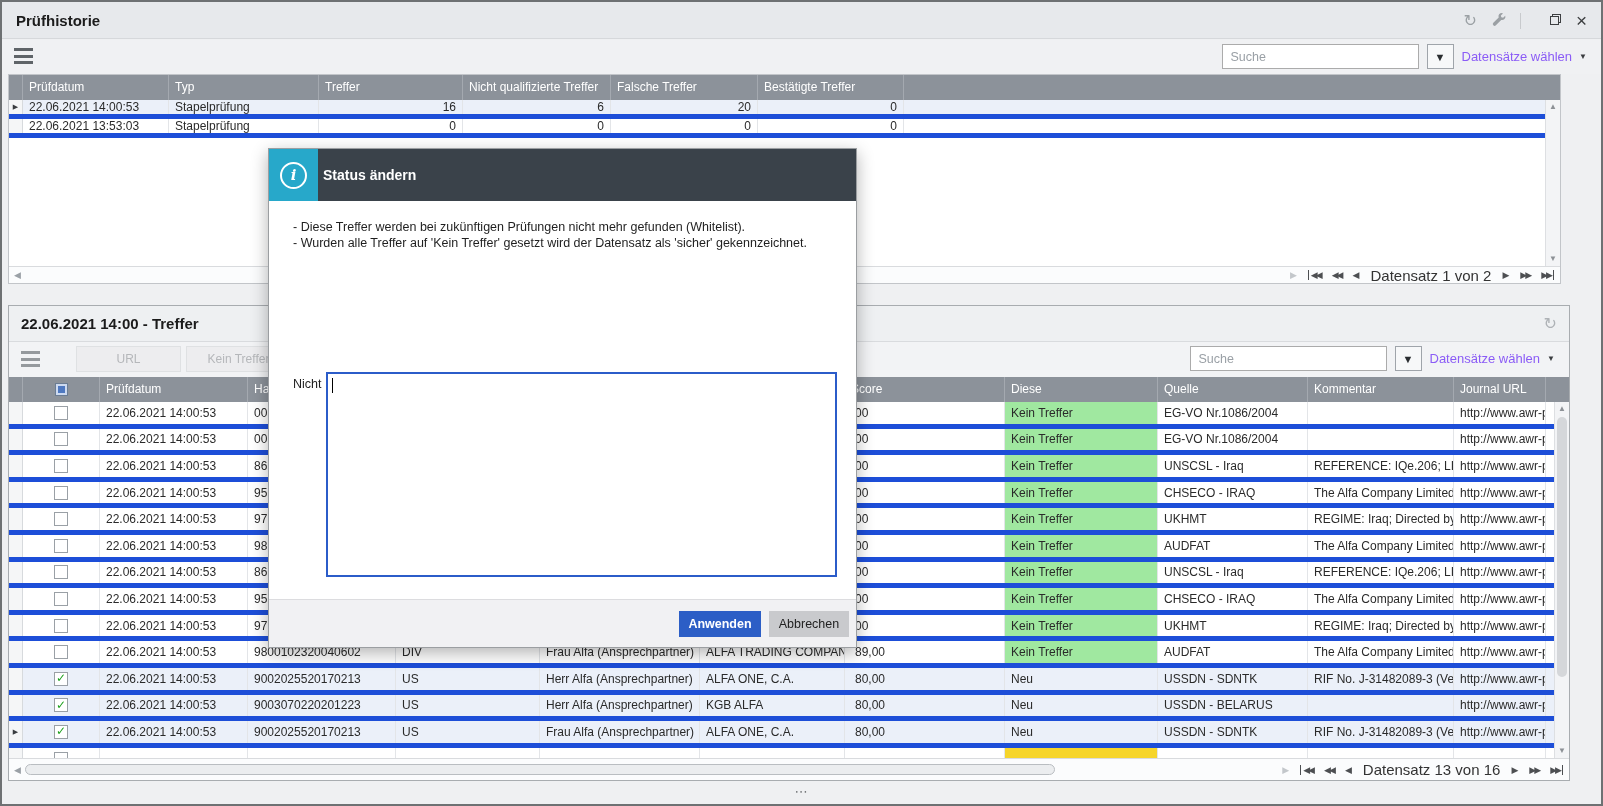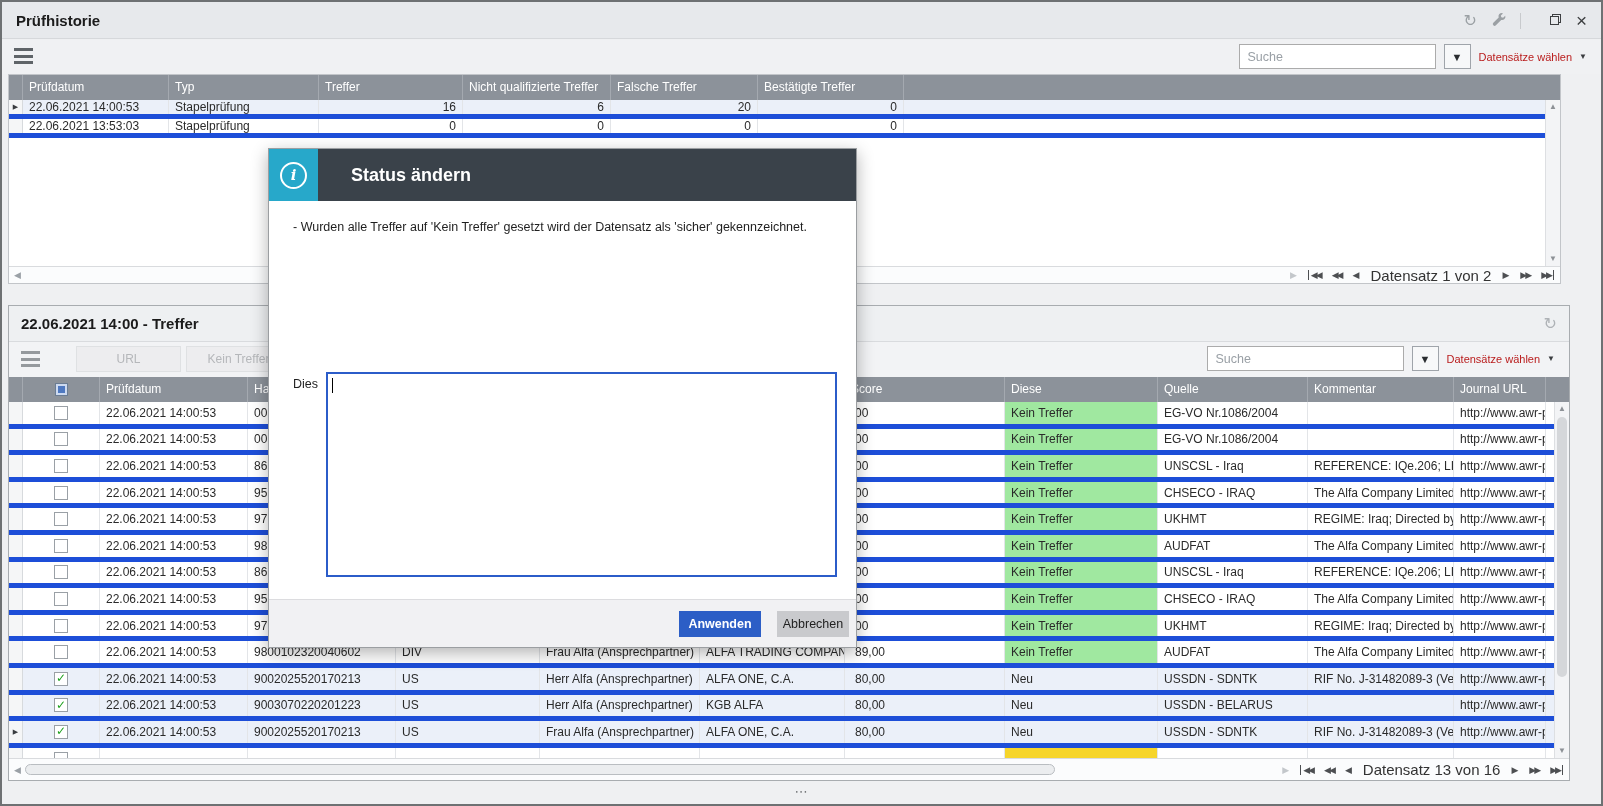--- a/index.html
+++ b/index.html
@@ -29,21 +29,21 @@
   .hamburger i { display:block; height:3px; background:#5f6468; }
   .hamburger.light i { background:#95999d; }
   .tb-right { position:absolute; right:14px; top:4px; display:flex; align-items:center; gap:8px; }
   .search-box { width:197px; height:25px; border:1px solid #ababab; background:#fff;
                 font-family:inherit; font-size:12.5px; padding:0 8px; color:#333; }
   .search-box::placeholder { color:#9aa0a6; }
   .filter-btn { width:27px; height:25px; background:#f7f8f9; border:1px solid #9fa4aa;
                 display:flex; align-items:center; justify-content:center; cursor:pointer; }
   .filter-btn span { font-size:11px; color:#2a2d30; }
   .dw-link { display:flex; align-items:center; gap:7px; cursor:pointer; }
-  .dw-link .lbl { font-size:11px; color:#b91c1c; }
+  .dw-link .lbl { font-size:13px; color:#8b5cf6; }
   .dw-link .caret { font-size:8px; color:#3a3d40; }
 
   
   .grid { position:absolute; background:#a16207; border:1px solid #c2c5c9; }
   .g-head { position:absolute; left:0; right:0; top:0; height:25px; background:#8c929a; display:flex; }
   .g-hcell { height:25px; line-height:25px; font-size:12px; color:#fff; padding:0 6px;
              border-right:1px solid #a4a9b0; overflow:hidden; white-space:nowrap; flex:0 0 auto; }
   .g-hcell.fill { flex:1 1 auto; border-right:none; }
   .g-row { display:flex; border-bottom:5px solid #1d4ed8; background:#fff; }
   .g-row.sel { background:#ebf0f9; }
@@ -111,37 +111,37 @@
   #dialog { position:absolute; left:268px; top:148px; width:589px; height:500px; background:#fff;
             border:1px solid #9b9ea1; box-shadow:0 5px 16px rgba(0,0,0,.30); z-index:50; }
   .dlg-header { position:absolute; left:0; top:0; right:0; height:52px; background:#3a424a;
                 display:flex; align-items:center; }
   .dlg-iconbox { width:49px; height:52px; background:#27a8ca; display:flex;
                  align-items:center; justify-content:center; flex:0 0 auto; }
   .info-circle { width:27px; height:27px; border:2px solid #fff; border-radius:50%;
                  display:flex; align-items:center; justify-content:center; }
   .info-circle span { color:#fff; font-size:15px; font-style:italic; font-weight:700;
                       font-family:"DejaVu Serif",serif; line-height:1; }
-  .dlg-title { color:#fff; font-size:18px; font-weight:700; margin-left:33px; }
+  .dlg-title { color:#fff; font-size:14px; font-weight:700; margin-left:5px; }
   .dlg-text { position:absolute; left:24px; right:20px; top:70px; font-size:12.5px;
               line-height:16px; color:#1f1f1f; }
   .dlg-text .intro { margin-bottom:17px; }
   .memo-label { position:absolute; left:24px; top:228px; font-size:12.5px; color:#1f1f1f; }
   .memo-box { position:absolute; left:57px; top:223px; width:511px; height:205px;
               border:2px solid #2b5cc9; background:#fff; font-family:inherit; font-size:12.5px;
               padding:4px 6px; resize:none; outline:none; }
   .memo-caret { position:absolute; left:63px; top:229px; width:1px; height:15px; background:#000;
                 animation:blink 1s steps(1) infinite; }
   @keyframes blink { 50% { opacity:0; } }
   .dlg-footer { position:absolute; left:0; right:0; bottom:0; height:48px; background:#f1f1f3;
                 border-top:1px solid #dcdcdf; }
   .btn { position:absolute; top:11px; height:26px; font-family:inherit; font-size:12.5px;
          border:none; cursor:pointer; }
   .btn-apply { right:95px; width:82px; background:#2c5ec6; color:#fff; font-weight:700; }
-  .btn-cancel { right:7px; width:72px; background:#c9cacd; color:#222; }
+  .btn-cancel { right:7px; width:80px; background:#c9cacd; color:#222; }
 </style>
 </head>
 <body>
 
 <div id="window">
 
   <div class="titlebar">
     <div class="win-title">Prüfhistorie</div>
     <div class="win-icons">
       <span class="wicon">↻</span>
@@ -537,23 +537,24 @@
   <div id="dialog">
     <div class="dlg-header">
       <div class="dlg-iconbox">
         <div class="info-circle">
           <span>i</span>
         </div>
       </div>
       <div class="dlg-title">Status ändern</div>
     </div>
     <div class="dlg-text">
+      <div>- Diese Treffer werden bei zukünftigen Prüfungen nicht mehr gefunden (Whitelist).</div>
       <div>- Wurden alle Treffer auf 'Kein Treffer' gesetzt wird der Datensatz als 'sicher' gekennzeichnet.</div>
     </div>
-    <div class="memo-label">Dies</div>
+    <div class="memo-label">Nicht</div>
     <textarea class="memo-box" style=""></textarea>
     <div class="memo-caret"></div>
     <div class="dlg-footer">
       <button class="btn btn-apply">Anwenden</button>
       <button class="btn btn-cancel">Abbrechen</button>
     </div>
   </div>
 
 </div>
 

